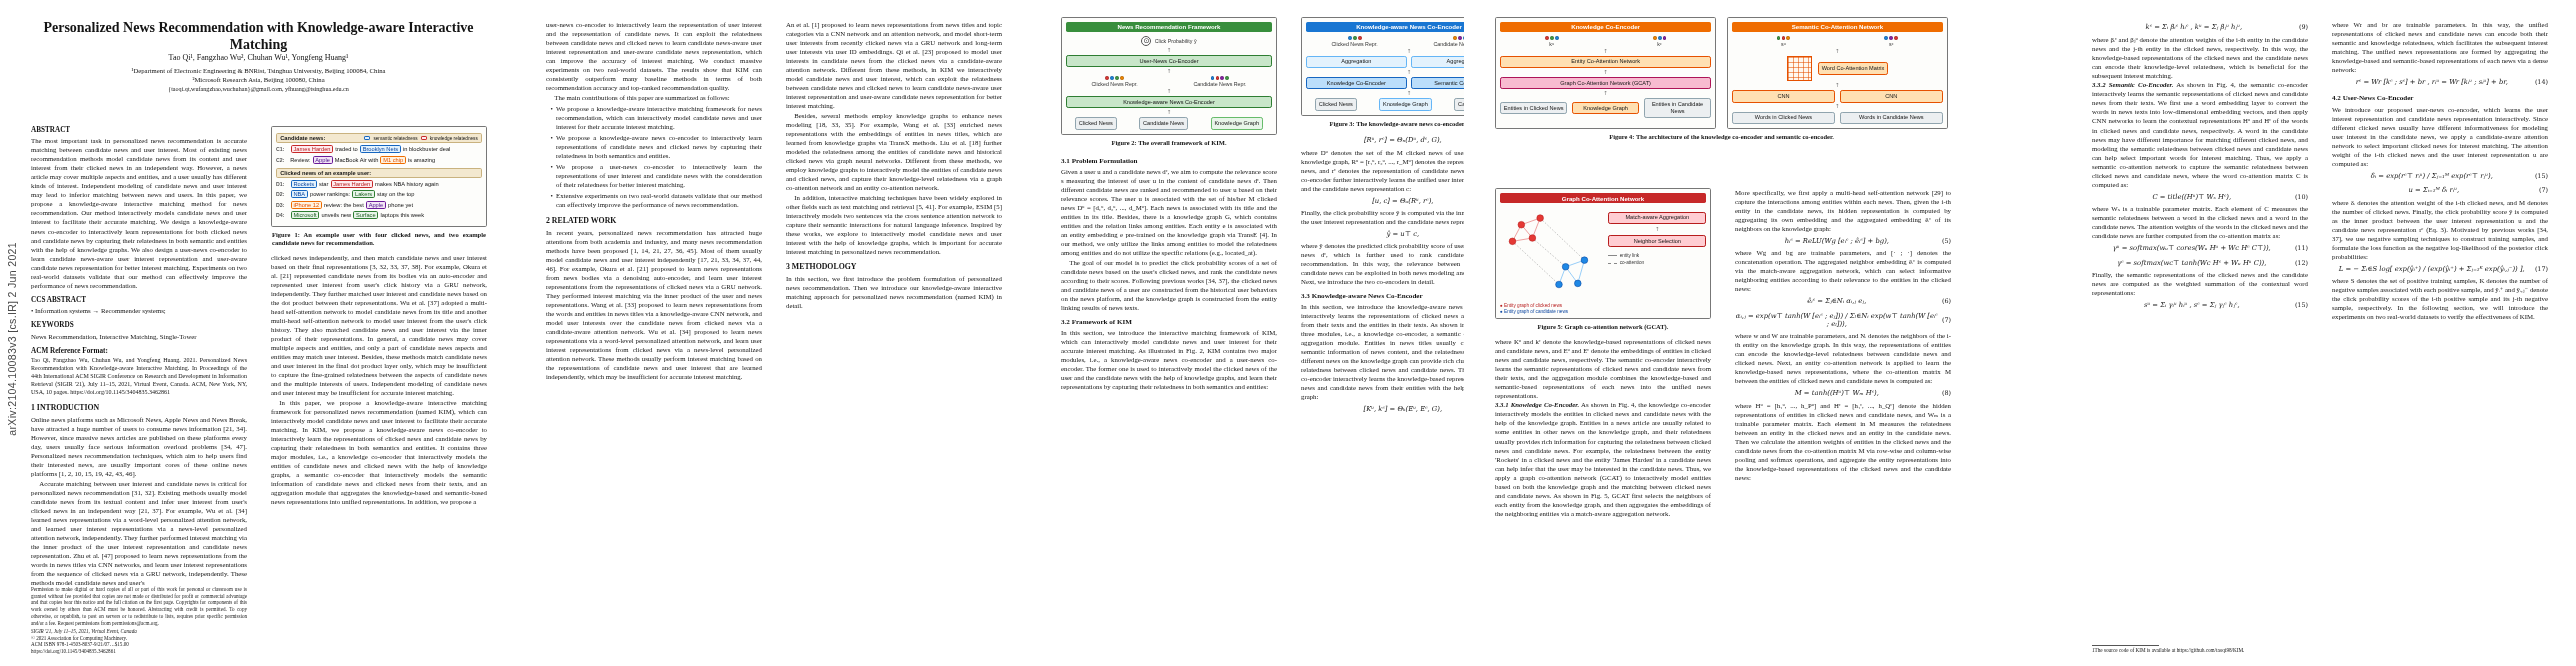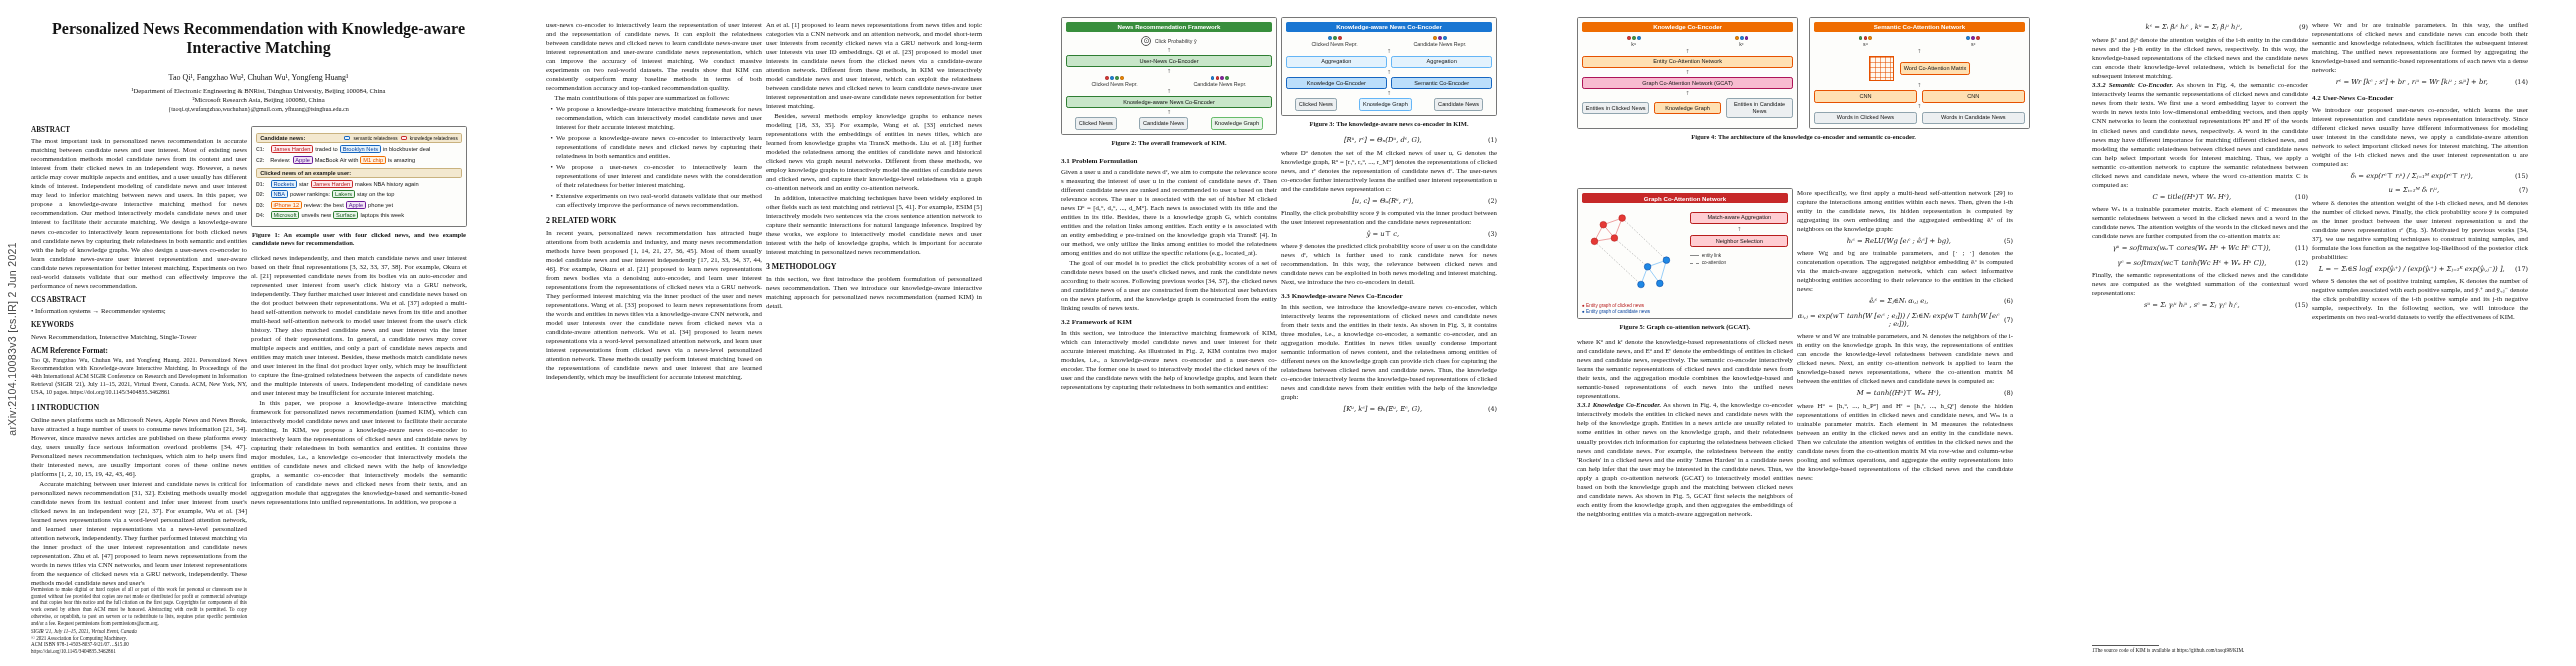--- a/index.html
+++ b/index.html
@@ -1,36 +1,36 @@
 <!DOCTYPE html>
 <html style="font-size:9px"><head>
 <meta charset="utf-8">
 <title>Personalized News Recommendation with Knowledge-aware Interactive Matching</title>
 <style>
   *{box-sizing:border-box;margin:0;padding:0}
   html,body{background:#ffffff}
   .canvas{position:relative;width:2576px;height:667px;background:#ffffff;overflow:hidden;
           font-family:"Liberation Serif","DejaVu Serif","DejaVu Sans",serif;color:#141414}
   .page{position:absolute;top:0;width:515px;height:667px;background:#fff}
-  #p1{left:0}#p2{left:515px}#p3{left:1030px}#p4{left:1546px}#p5{left:2061px}
+  #p1{left:0}#p2{left:515px}#p3{left:1030px}#p4{left:1464px}#p5{left:2061px}
 
   
   .arxiv{position:absolute;left:2.2px;top:128px;height:422px;width:19px;display:flex;align-items:center;justify-content:center}
   .arxiv span{writing-mode:vertical-rl;transform:rotate(180deg);white-space:nowrap;
               font-family:"Liberation Sans","DejaVu Sans",sans-serif;font-size:10.6px;color:#4a4a4a;letter-spacing:0.3px}
 
   
   .phead{position:absolute;left:39px;top:20px;width:439px;text-align:center}
-  .ptitle{font-size:16px;font-weight:700;line-height:1.18;margin-bottom:15px}
+  .ptitle{font-size:14px;font-weight:700;line-height:1.18;margin-bottom:0}
   .pauthors{font-size:8px;margin-bottom:3.9px}
   .paffil{font-size:6.7px;line-height:1.35}
   .pemails{font-size:6.1px;margin-top:2.2px}
 
   
-  .cols{position:absolute;display:flex;gap:4px;left:31px}
+  .cols{position:absolute;display:flex;gap:24px;left:31px}
   .col{width:216px;overflow:hidden;position:relative;display:flex;flex-direction:column}
   .col > *{flex-shrink:0}
   p.body{font-size:6.8px;line-height:1.33;text-align:justify;text-indent:8.3px;margin-bottom:0.6px}
   p.noind{text-indent:0}
   h2.sec{font-size:7.8px;font-weight:700;margin:5.6px 0 2.8px}
   h3.subsec{font-size:7.1px;font-weight:700;margin:5px 0 2.2px}
   h4.abshead{font-size:7.2px;font-weight:700;margin:0 0 2.2px}
   .runin{font-weight:700;font-style:italic}
   .bullet{display:flex;gap:3.3px;font-size:6.8px;line-height:1.33;text-align:justify;margin:1.1px 0 1.1px 4.4px}
   .bmark{flex:none}

